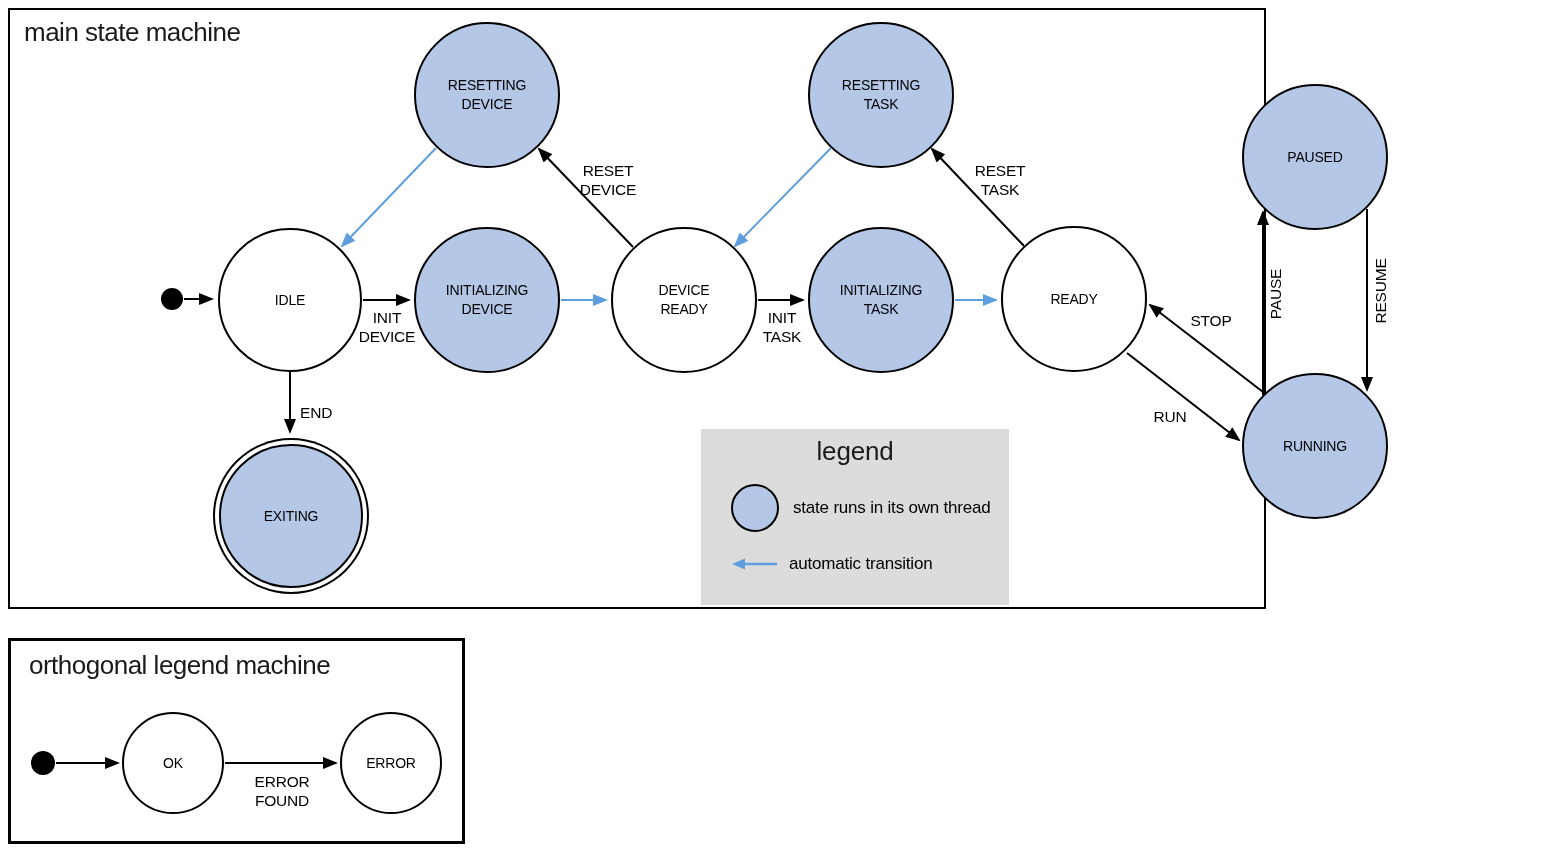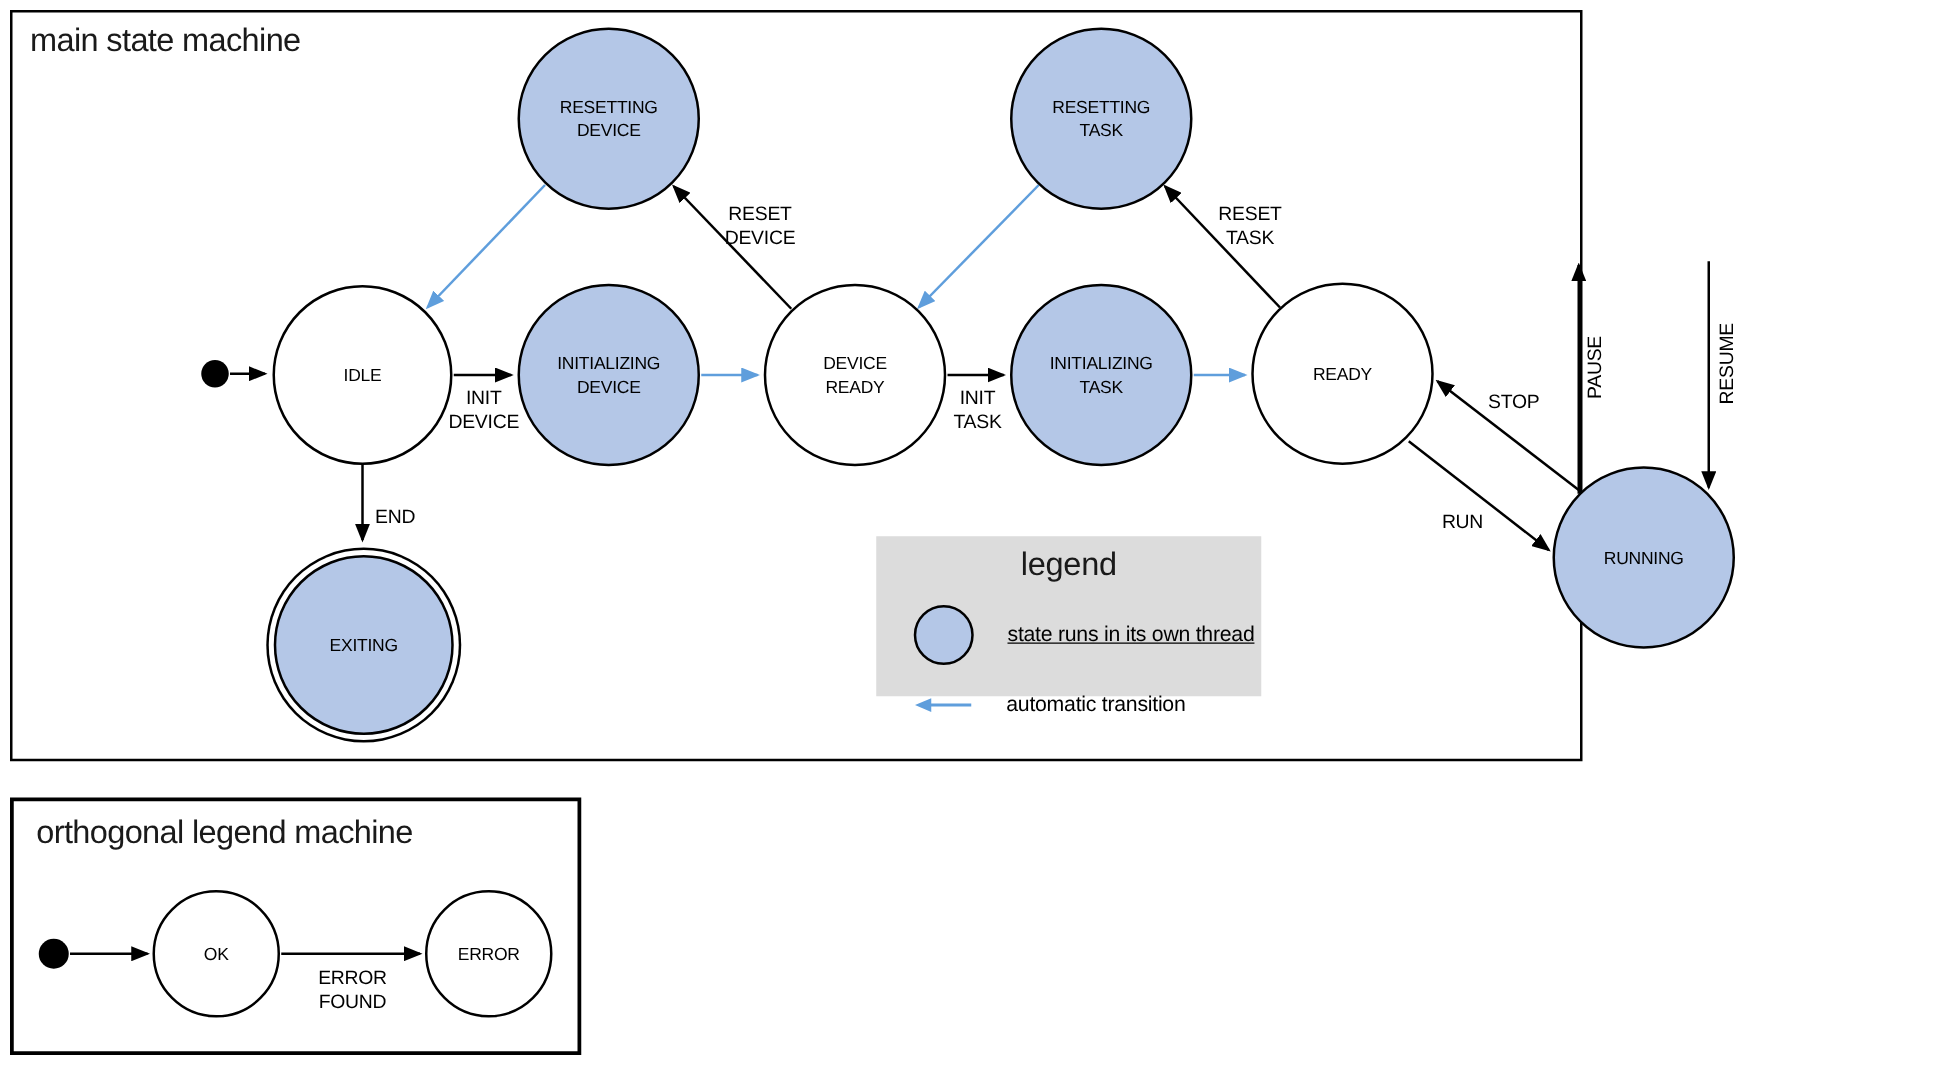--- a/index.html
+++ b/index.html
@@ -47,27 +47,27 @@
     color: #000;
   }
   .state.threaded { background: var(--threaded-fill); }
   .state.final { box-shadow: 0 0 0 4px #fff, 0 0 0 6px var(--stroke); }
 
   .start-dot { position: absolute; border-radius: 50%; background: #000; }
 
   .legend {
     position: absolute;
     left: 701px; top: 429px;
-    width: 308px; height: 128px;
+    width: 308px; height: 176px;
     background: var(--legend-bg);
   }
   .legend-title { text-align: center; font-size: 26px; margin-top: 7px; color: #1a1a1a; }
   .legend-row { position: absolute; display: flex; align-items: center; }
-  .legend-row-threaded { left: 30px; top: 55px; gap: 27px; text-decoration: underline; }
-  .legend-row-auto     { left: 31px; top: 125px; gap: 26px; }
+  .legend-row-threaded { left: 30px; top: 55px; gap: 14px; }
+  .legend-row-auto     { left: 31px; top: 125px; gap: 10px; }
   .legend-circle {
     width: 48px; height: 48px;
     border: 2px solid var(--stroke);
     border-radius: 50%;
     background: var(--threaded-fill);
     flex: 0 0 auto;
   }
   .legend-arrow { flex: 0 0 auto; display: block; }
   .legend-arrow line { stroke: var(--auto); stroke-width: 2.5; }
   .legend-arrow polygon { fill: var(--auto); }
@@ -130,20 +130,21 @@
 DEVICE</div>
       <div class="state threaded" style="left: 414px; top: 227px; height: 146px; width: 146px;">INITIALIZING
 DEVICE</div>
       <div class="state" style="left: 611px; top: 227px; height: 146px; width: 146px;">DEVICE
 READY</div>
       <div class="state threaded" style="left: 808px; top: 22px; height: 146px; width: 146px;">RESETTING
 TASK</div>
       <div class="state threaded" style="left: 808px; top: 227px; height: 146px; width: 146px;">INITIALIZING
 TASK</div>
       <div class="state" style="left: 1001px; top: 226px; height: 146px; width: 146px;">READY</div>
+      <div class="state threaded" style="left: 1242px; top: 84px; height: 146px; width: 146px;">PAUSED</div>
       <div class="state threaded final" style="left: 219px; top: 444px; height: 144px; width: 144px;">EXITING</div>
       <div class="state threaded" style="left: 1242px; top: 373px; height: 146px; width: 146px;">RUNNING</div>
       <div class="start-dot" style="left: 31px; top: 751px; height: 24px; width: 24px;"></div>
       <div class="state" style="left: 122px; top: 712px; height: 102px; width: 102px;">OK</div>
       <div class="state" style="left: 340px; top: 712px; height: 102px; width: 102px;">ERROR</div>
     </div>
 
   <div class="legend">
     <div class="legend-title">legend</div>
     <div class="legend-row legend-row-threaded">

